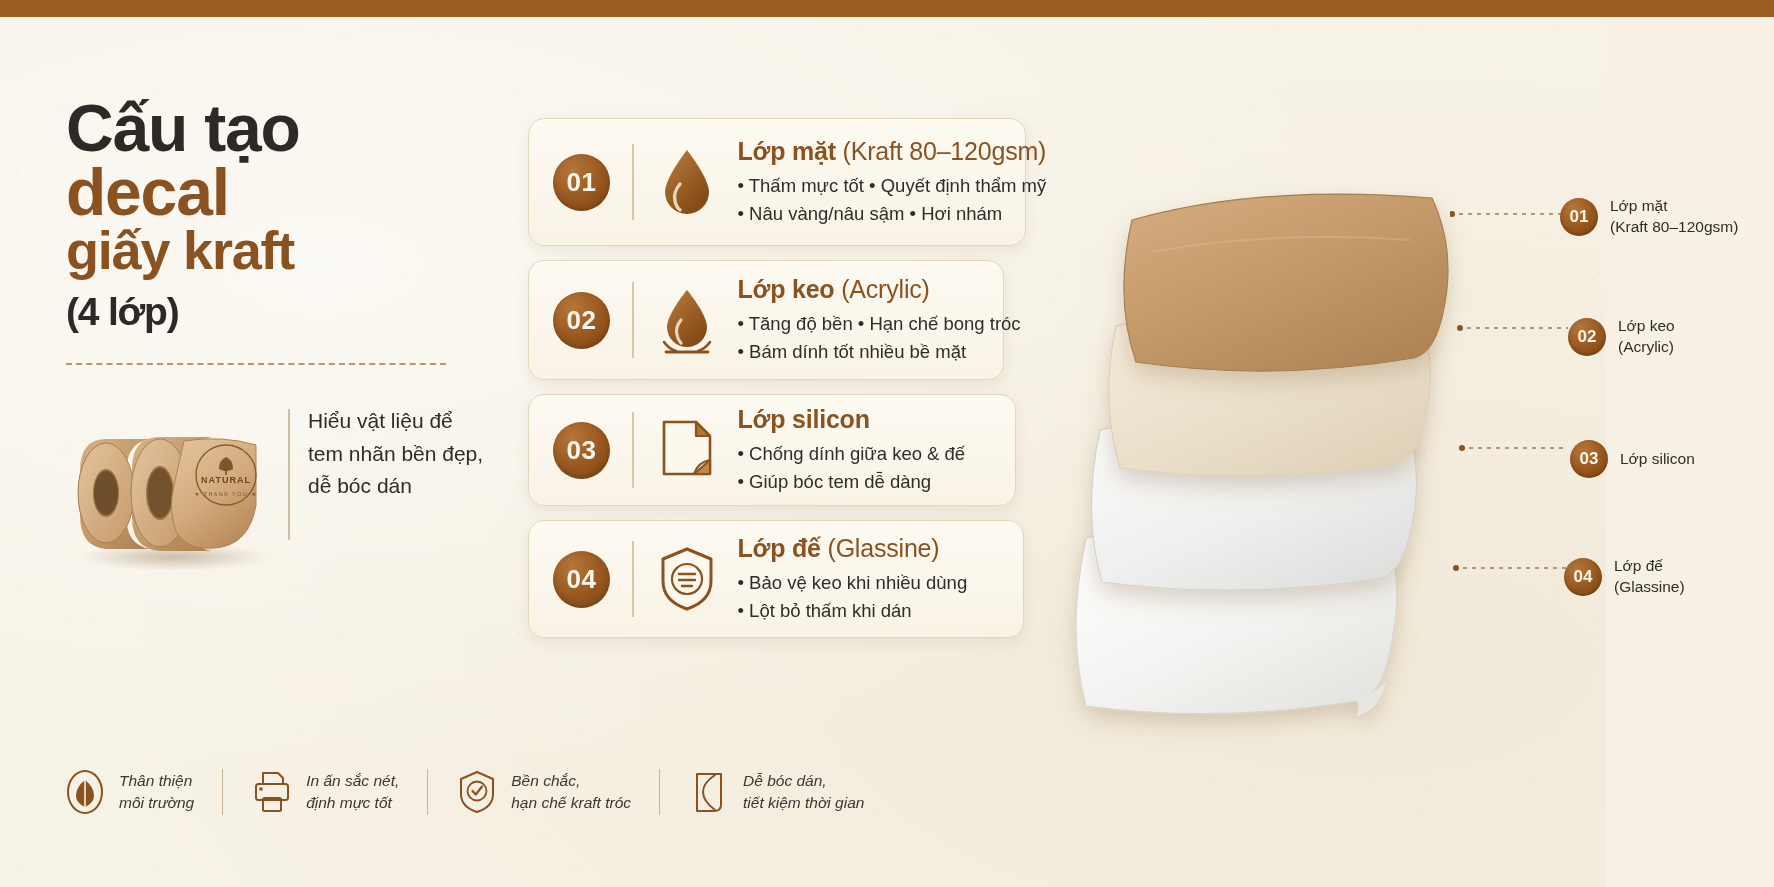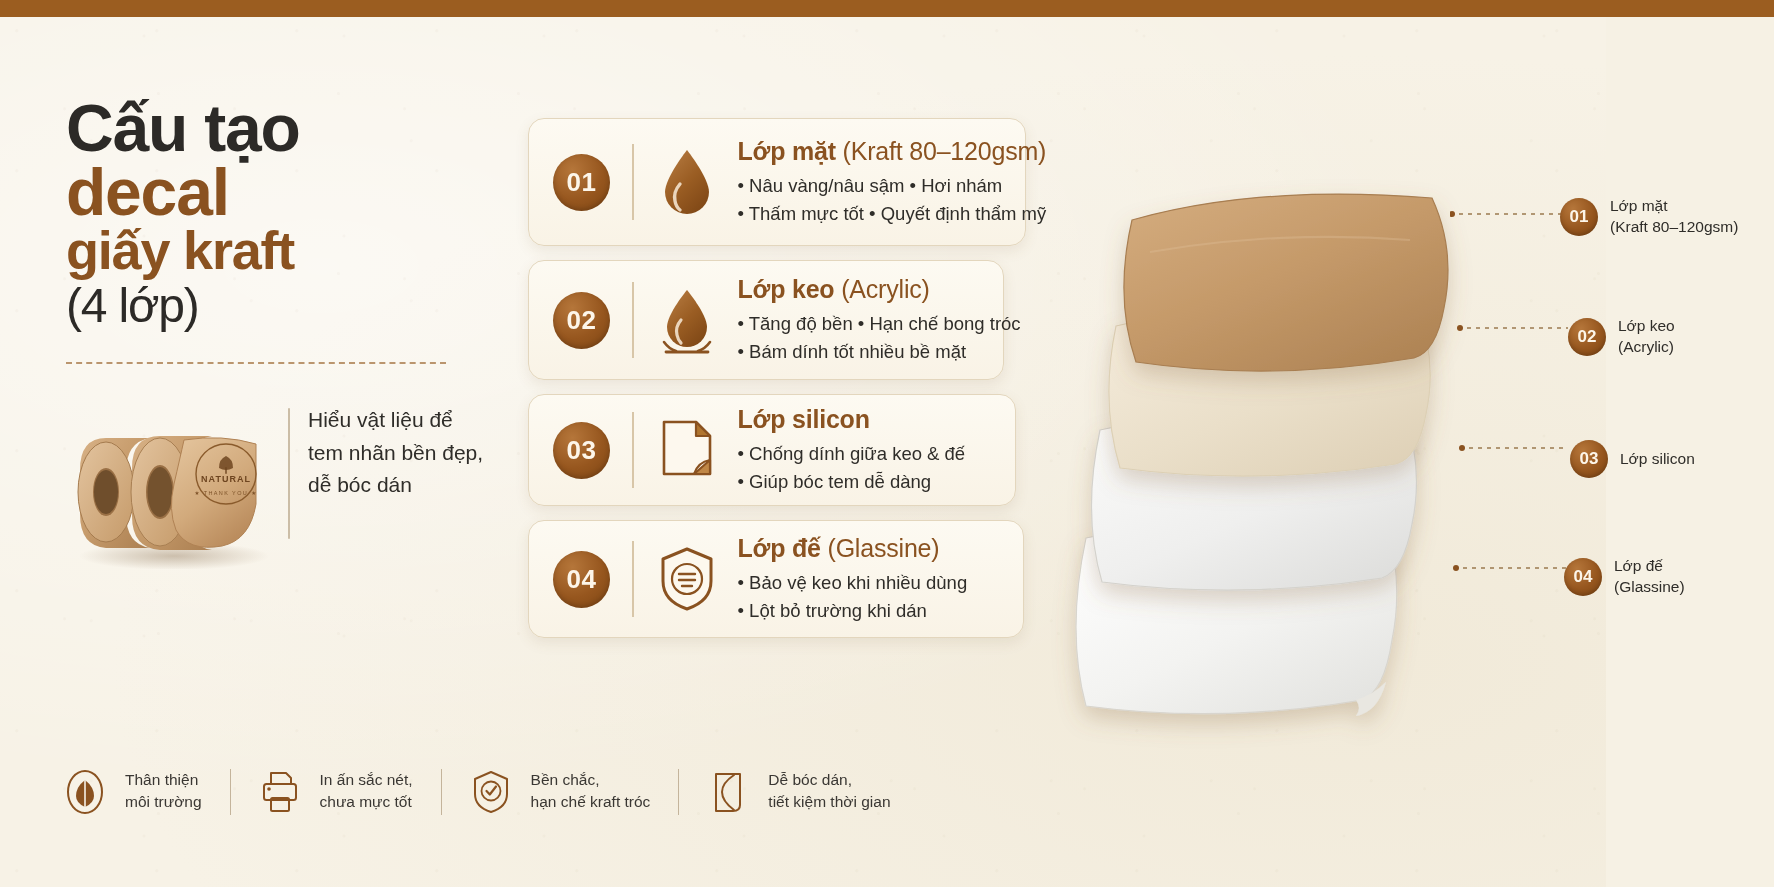--- a/index.html
+++ b/index.html
@@ -37,42 +37,42 @@
     background: #9b5d20;
     z-index: 6;
   }
 
   
   .left { position: absolute; left: 66px; top: 96px; width: 470px; z-index: 4; }
   .title { line-height: .97; letter-spacing: -1.2px; }
   .title .l1 { display:block; font-size: 66px; font-weight: 800; color: #2c2a27; }
   .title .l2 { display:block; font-size: 66px; font-weight: 800; color: #8a5220; }
   .title .l3 { display:block; font-size: 54px; font-weight: 800; color: #8a5220; }
-  .title .l4 { display:block; font-size: 48px; font-weight: 400; color: #2c2a27; margin-top: 7px; }
+  .title .l4 { display:block; font-size: 39px; font-weight: 700; color: #2c2a27; margin-top: 17px; }
 
   .dashrule {
     margin-top: 32px; width: 380px; height: 0;
     border-top: 2px dashed #b08558; opacity: .85;
   }
 
   .promo { margin-top: 30px; display: flex; align-items: flex-start; gap: 0; }
   .rollwrap { width: 220px; height: 175px; position: relative; flex: 0 0 220px; }
 
   .promo-divider {
     width: 2px; align-self: stretch; background: #cbbda6;
     margin: 14px 18px 30px 2px; border-radius: 2px;
   }
   .promo-text { font-size: 21px; line-height: 1.55; color: #2f2d29; font-weight: 400; padding-top: 10px; }
 
   
   .features {
     position: absolute; left: 64px; bottom: 72px;
     display: flex; align-items: center; z-index: 5;
   }
-  .feature { display: flex; gap: 19px; }
+  .feature { display: flex; align-items: center; gap: 13px; font-style: italic; }
   .feature .ficon { width: 42px; height: 46px; flex: 0 0 42px; }
   .feature .ftext { font-size: 15.5px; line-height: 1.45; color: #3a3733; white-space: nowrap; }
   .fsep { width: 1px; height: 46px; background: #c4b49b; margin: 0 28px; }
 
   
   .cards { position: absolute; left: 528px; top: 118px; width: 498px; z-index: 4; }
   .card {
     position: relative;
     background: linear-gradient(180deg,#fdfaf2 0%, #f9f3e6 100%);
     border: 1.5px solid #e3d6bd;
@@ -214,22 +214,22 @@
           <path d="M31 4 C31 4 9 32 9 46 a22 22 0 0 0 44 0 C53 32 31 4 31 4 z" fill="url(#dropG)"></path>
           <path d="M24 38 q-7 8 -5 17 q1 6 5 9" fill="none" stroke="#f3e2cd" stroke-width="3.4" stroke-linecap="round" opacity=".9"></path>
         </svg>
       </div>
       <div class="ctext">
         <div class="ctitle">
           <span>Lớp mặt</span>
           <span class="sub">(Kraft 80–120gsm)</span>
         </div>
         <div class="cbullets">
+          <div>• Thấm mực tốt  • Quyết định thẩm mỹ</div>
           <div>• Nâu vàng/nâu sậm  • Hơi nhám</div>
-          <div>• Thấm mực tốt  • Quyết định thẩm mỹ</div>
         </div>
       </div>
     </div>
 
     <div class="card c2">
       <div class="badge">02</div>
       <div class="vline"></div>
       <div class="cicon">
         <svg width="62" height="72" viewBox="0 0 62 72">
           <path d="M31 6 C31 6 11 30 11 43 a20 20 0 0 0 40 0 C51 30 31 6 31 6 z" fill="url(#dropG)"></path>
@@ -284,21 +284,21 @@
           <path d="M22 29 L38 29 M22 35 L38 35 M25 41 L35 41" stroke="#8a5220" stroke-width="2.4" stroke-linecap="round"></path>
         </svg>
       </div>
       <div class="ctext">
         <div class="ctitle">
           <span>Lớp đế</span>
           <span class="sub">(Glassine)</span>
         </div>
         <div class="cbullets">
           <div>• Bảo vệ keo khi nhiều dùng</div>
-          <div>• Lột bỏ trường khi dán</div>
+          <div>• Lột bỏ thấm khi dán</div>
         </div>
       </div>
     </div>
   </div>
 
   <div class="layers">
     <svg width="480" height="660" viewBox="0 0 480 660">
       <defs>
         <linearGradient id="kraftSheet" x1="0.1" y1="0" x2="0.9" y2="1">
           <stop offset="0%" stop-color="#d3ab7d"></stop>
@@ -412,21 +412,21 @@
       <span class="ficon">
         <svg width="42" height="46" viewBox="0 0 42 46">
           <path d="M12 4 L27 4 L32 9 L32 15 L12 15 Z" fill="none" stroke="#8a5220" stroke-width="2" stroke-linejoin="round"></path>
           <rect x="5" y="15" width="32" height="16" rx="2.5" fill="none" stroke="#8a5220" stroke-width="2"></rect>
           <circle cx="10" cy="20" r="1.8" fill="#8a5220"></circle>
           <rect x="12" y="29" width="18" height="13" rx="1.5" fill="none" stroke="#8a5220" stroke-width="2"></rect>
         </svg>
       </span>
       <span class="ftext">
         <div>In ấn sắc nét,</div>
-        <div>chưa mực tốt</div>
+        <div>định mực tốt</div>
       </span>
     </div>
 
     <div class="fsep"></div>
 
     <div class="feature">
       <span class="ficon">
         <svg width="42" height="46" viewBox="0 0 42 46">
           <path d="M21 3 L37 10 L37 25 q0 13 -16 18 q-16 -5 -16 -18 L5 10 Z" fill="none" stroke="#8a5220" stroke-width="2" stroke-linejoin="round"></path>
           <circle cx="21" cy="22" r="9.5" fill="none" stroke="#8a5220" stroke-width="1.8"></circle>

